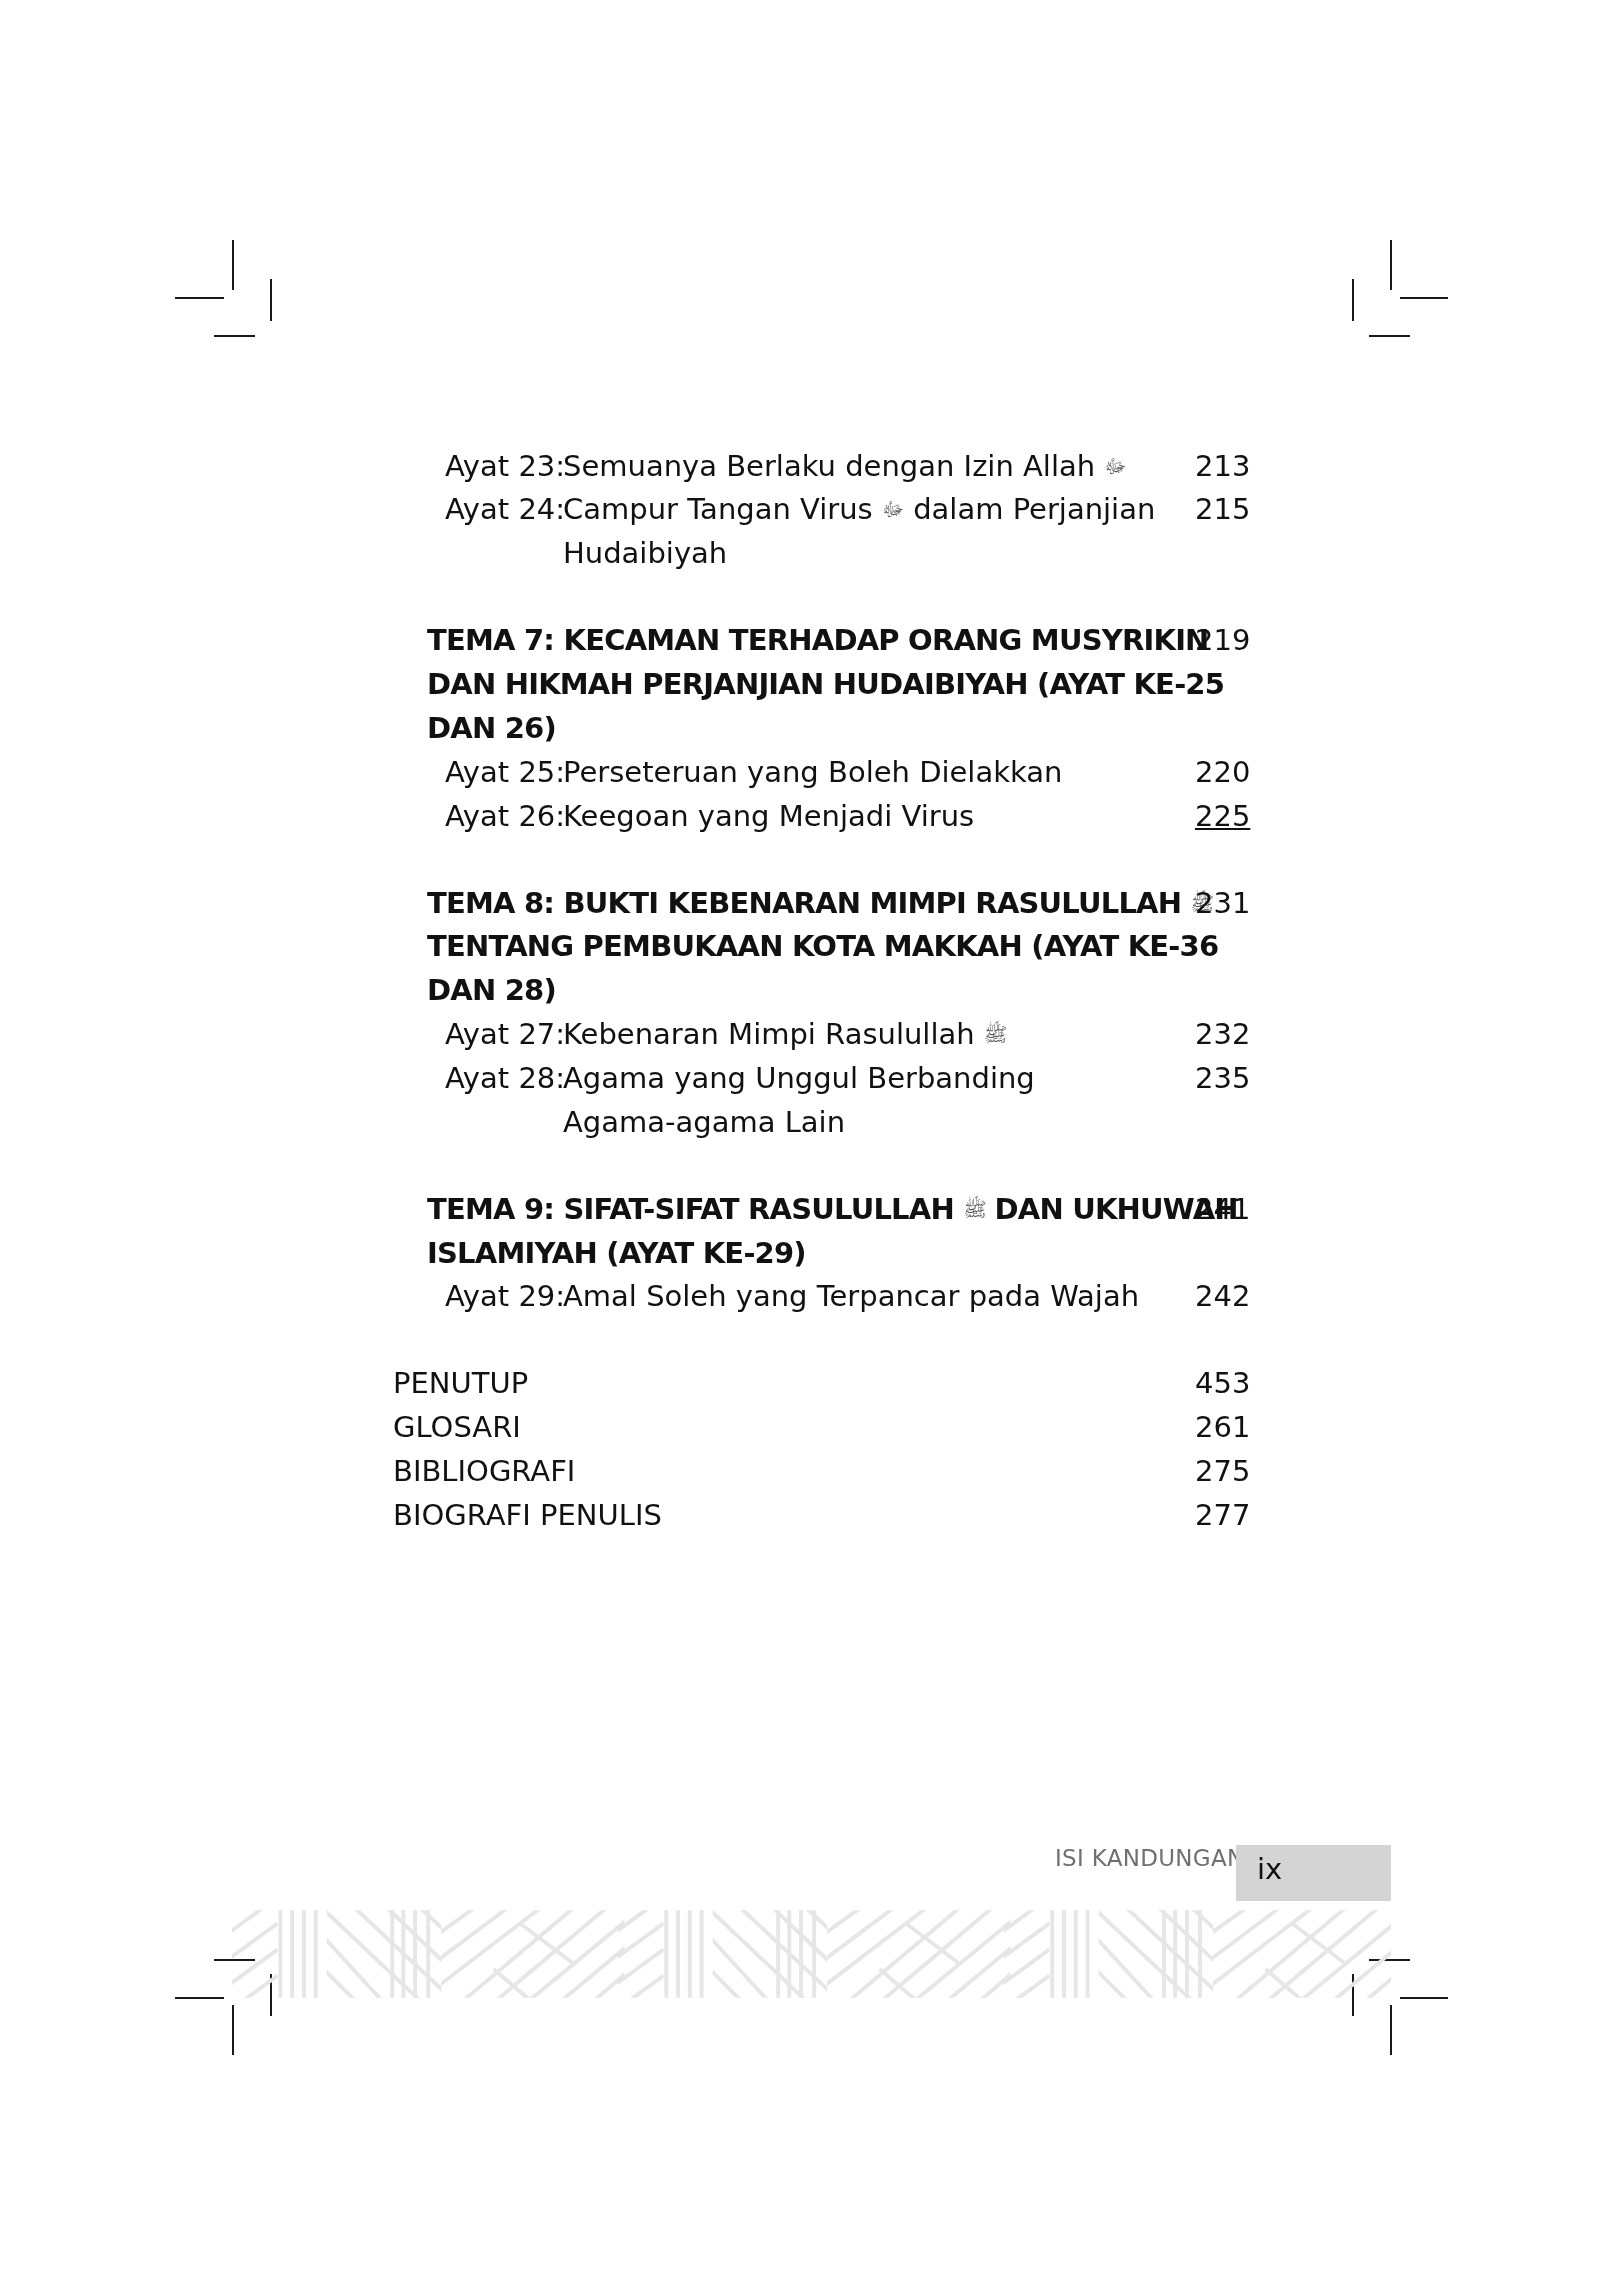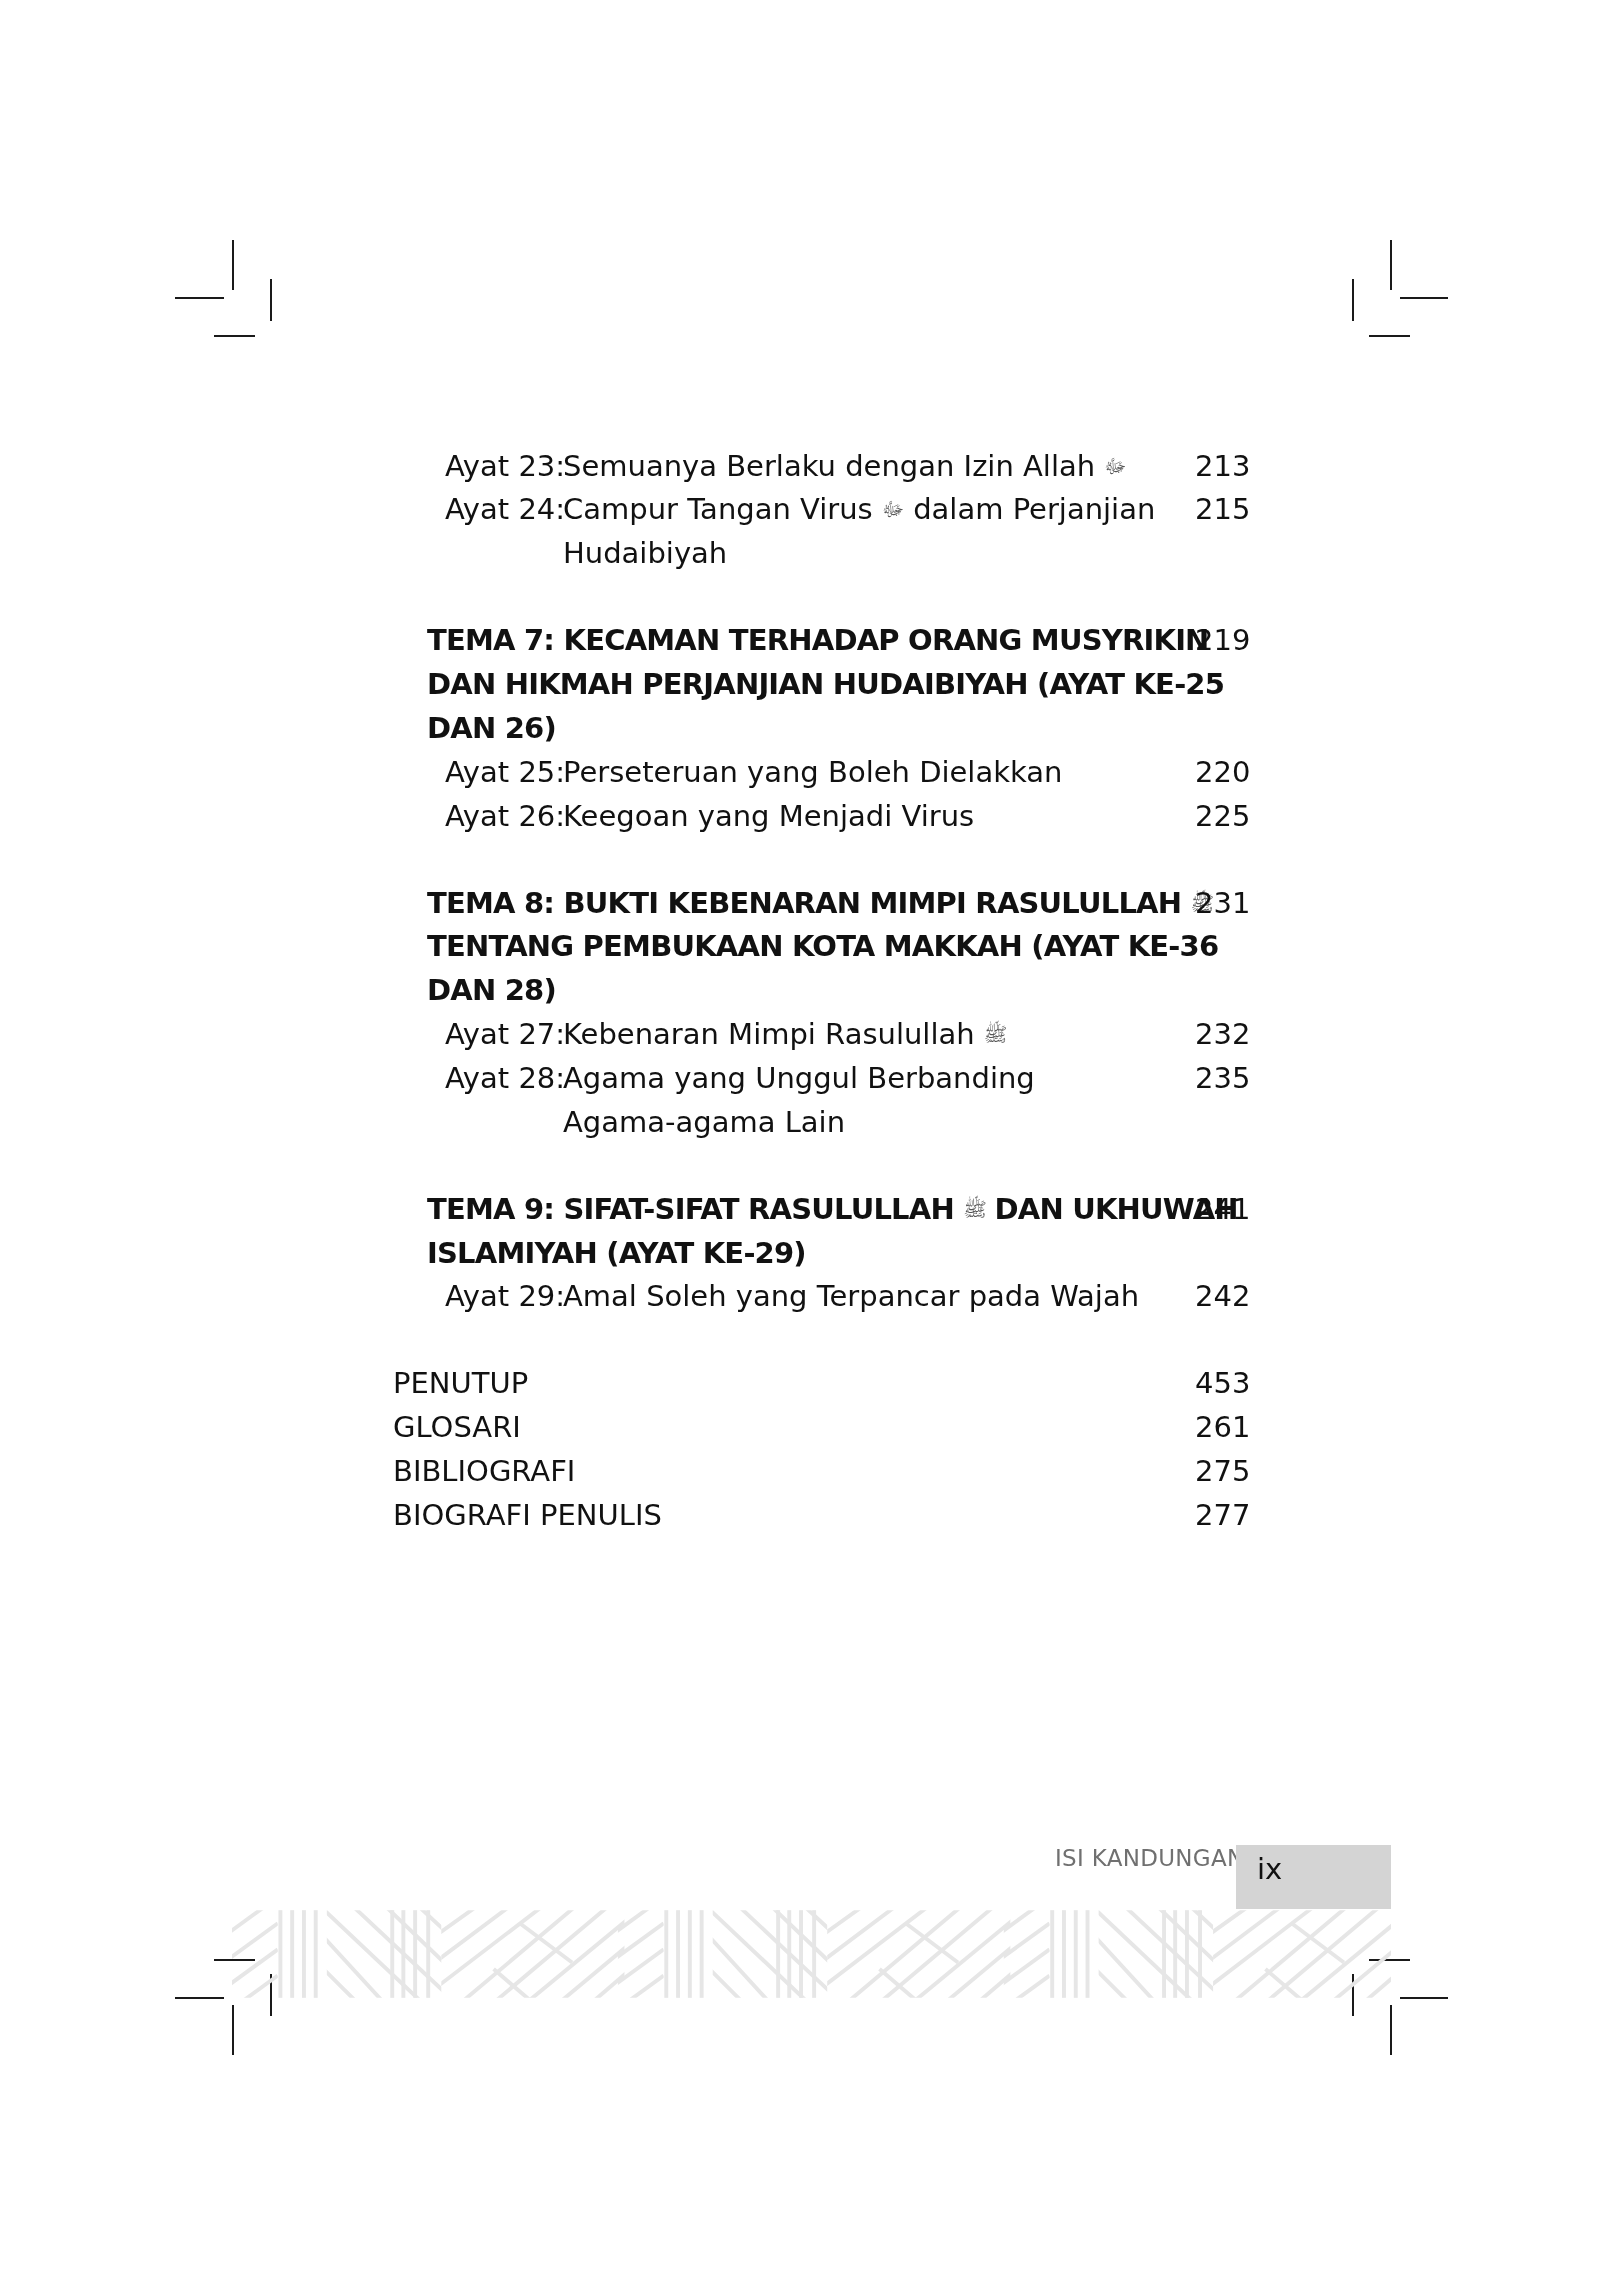--- a/index.html
+++ b/index.html
@@ -22,21 +22,21 @@
   .tema { left: 427px; font-weight: bold; letter-spacing: -0.8px; }
   .tema .num { font-weight: normal; letter-spacing: 0; }
   .misc { left: 393px; }
   .rowlabel-abs { position: absolute; left: 0; }
   .honor { display: inline-block; font-size: 19.6px; color: #555; vertical-align: 2.6px;
            width: 22px; text-align: center; font-weight: normal; }
 
   
   .running { position: absolute; left: 1055px; top: 1845px; font-size: 23px; color: #707070;
              letter-spacing: 0.3px; }
-  .folio-box { position: absolute; left: 1236px; top: 1845px; width: 155px; height: 64px;
+  .folio-box { position: absolute; left: 1236px; top: 1845px; width: 155px; height: 56px;
                background: #d4d4d4; }
   .folio { position: absolute; left: 21px; top: 6.5px; font-size: 29px; color: #111; }
   .band { position: absolute; left: 232px; top: 1910px; width: 1159px; height: 88px; overflow: hidden; }
 </style>
 </head>
 <body>
 
 <div class="page">
 
   <div class="crop v" style="left:232px;top:240px;height:50px;"></div>
@@ -87,21 +87,21 @@
       <span class="rowlabel-abs">DAN 26)</span>
     </div>
     <div class="row ayat" style="top:750px;">
       <span class="lab">Ayat 25:</span>
       <span class="title">Perseteruan yang Boleh Dielakkan</span>
       <span class="num" style="left:750px;">220</span>
     </div>
     <div class="row ayat" style="top:794px;">
       <span class="lab">Ayat 26:</span>
       <span class="title">Keegoan yang Menjadi Virus</span>
-      <span class="num" style="left:750px;">225</span>
+      <span class="num" style="left:750px;text-decoration:underline;">225</span>
     </div>
 
     <div class="row tema" style="top:881px;">
       <span class="rowlabel-abs"><span>TEMA 8: BUKTI KEBENARAN MIMPI RASULULLAH</span> <span class="honor">ﷺ</span></span>
       <span class="num" style="left:768px;">231</span>
     </div>
     <div class="row tema" style="top:924px;">
       <span class="rowlabel-abs">TENTANG PEMBUKAAN KOTA MAKKAH (AYAT KE-36</span>
     </div>
     <div class="row tema" style="top:968px;">

